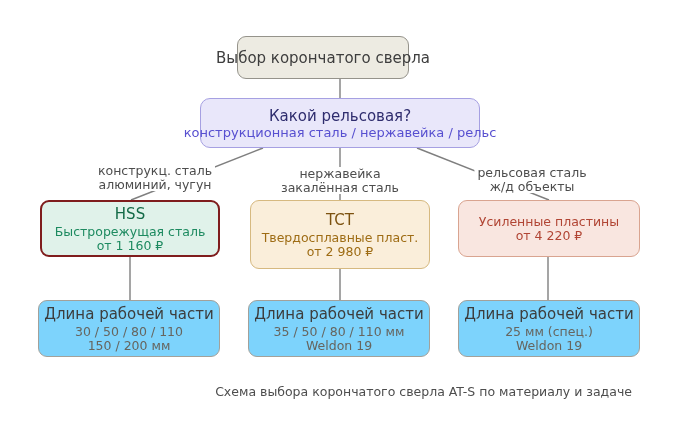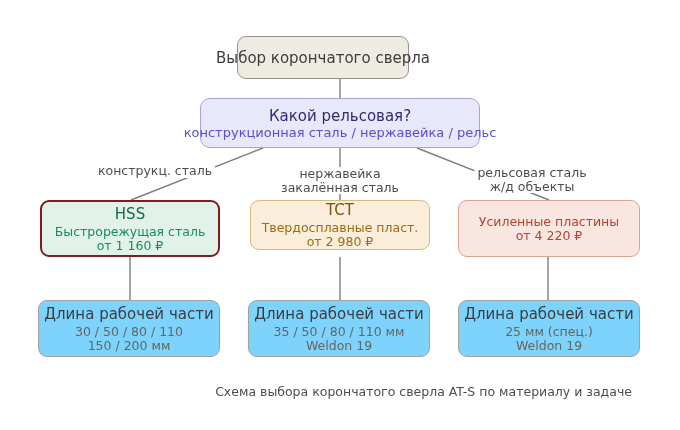--- a/index.html
+++ b/index.html
@@ -49,21 +49,21 @@
   .n-material .title{color:#2f2d6e;margin-bottom:1px;}
   .n-material .sub{color:#574fd0;font-size:13px;}
   
   .n-hss{
     left:40px;top:200px;width:180px;height:57px;
     background:#e0f2ea;border:2px solid #7f1d1d;
   }
   .n-hss .title{color:#136a47;margin-bottom:2px;}
   .n-hss .sub{color:#1d8a60;}
   .n-tct{
-    left:250px;top:200px;width:180px;height:50px;
+    left:250px;top:200px;width:180px;height:69px;
     background:#faeeda;border:1px solid #d6b980;
   }
   .n-tct .title{color:#7c5210;margin-bottom:2px;}
   .n-tct .sub{color:#9e6c14;}
   .n-rails{
     left:458px;top:200px;width:182px;height:57px;
     background:#f9e6e0;border:1px solid #d9a490;
   }
   .n-rails .title{color:#8c3224;margin-bottom:2px;}
   .n-rails .sub{color:#b14534;}
@@ -123,20 +123,21 @@
     <span class="title">Выбор корончатого сверла</span>
   </div>
 
   <div class="node n-material">
     <span class="title">Какой рельсовая?</span>
     <span class="sub">конструкционная сталь / нержавейка / рельс</span>
   </div>
 
   <div class="edge-label el-left">
     <div>конструкц. сталь</div>
+    <div>алюминий, чугун</div>
   </div>
   <div class="edge-label el-mid">
     <div>нержавейка</div>
     <div>закалённая сталь</div>
   </div>
   <div class="edge-label el-right">
     <div>рельсовая сталь</div>
     <div>ж/д объекты</div>
   </div>
 

